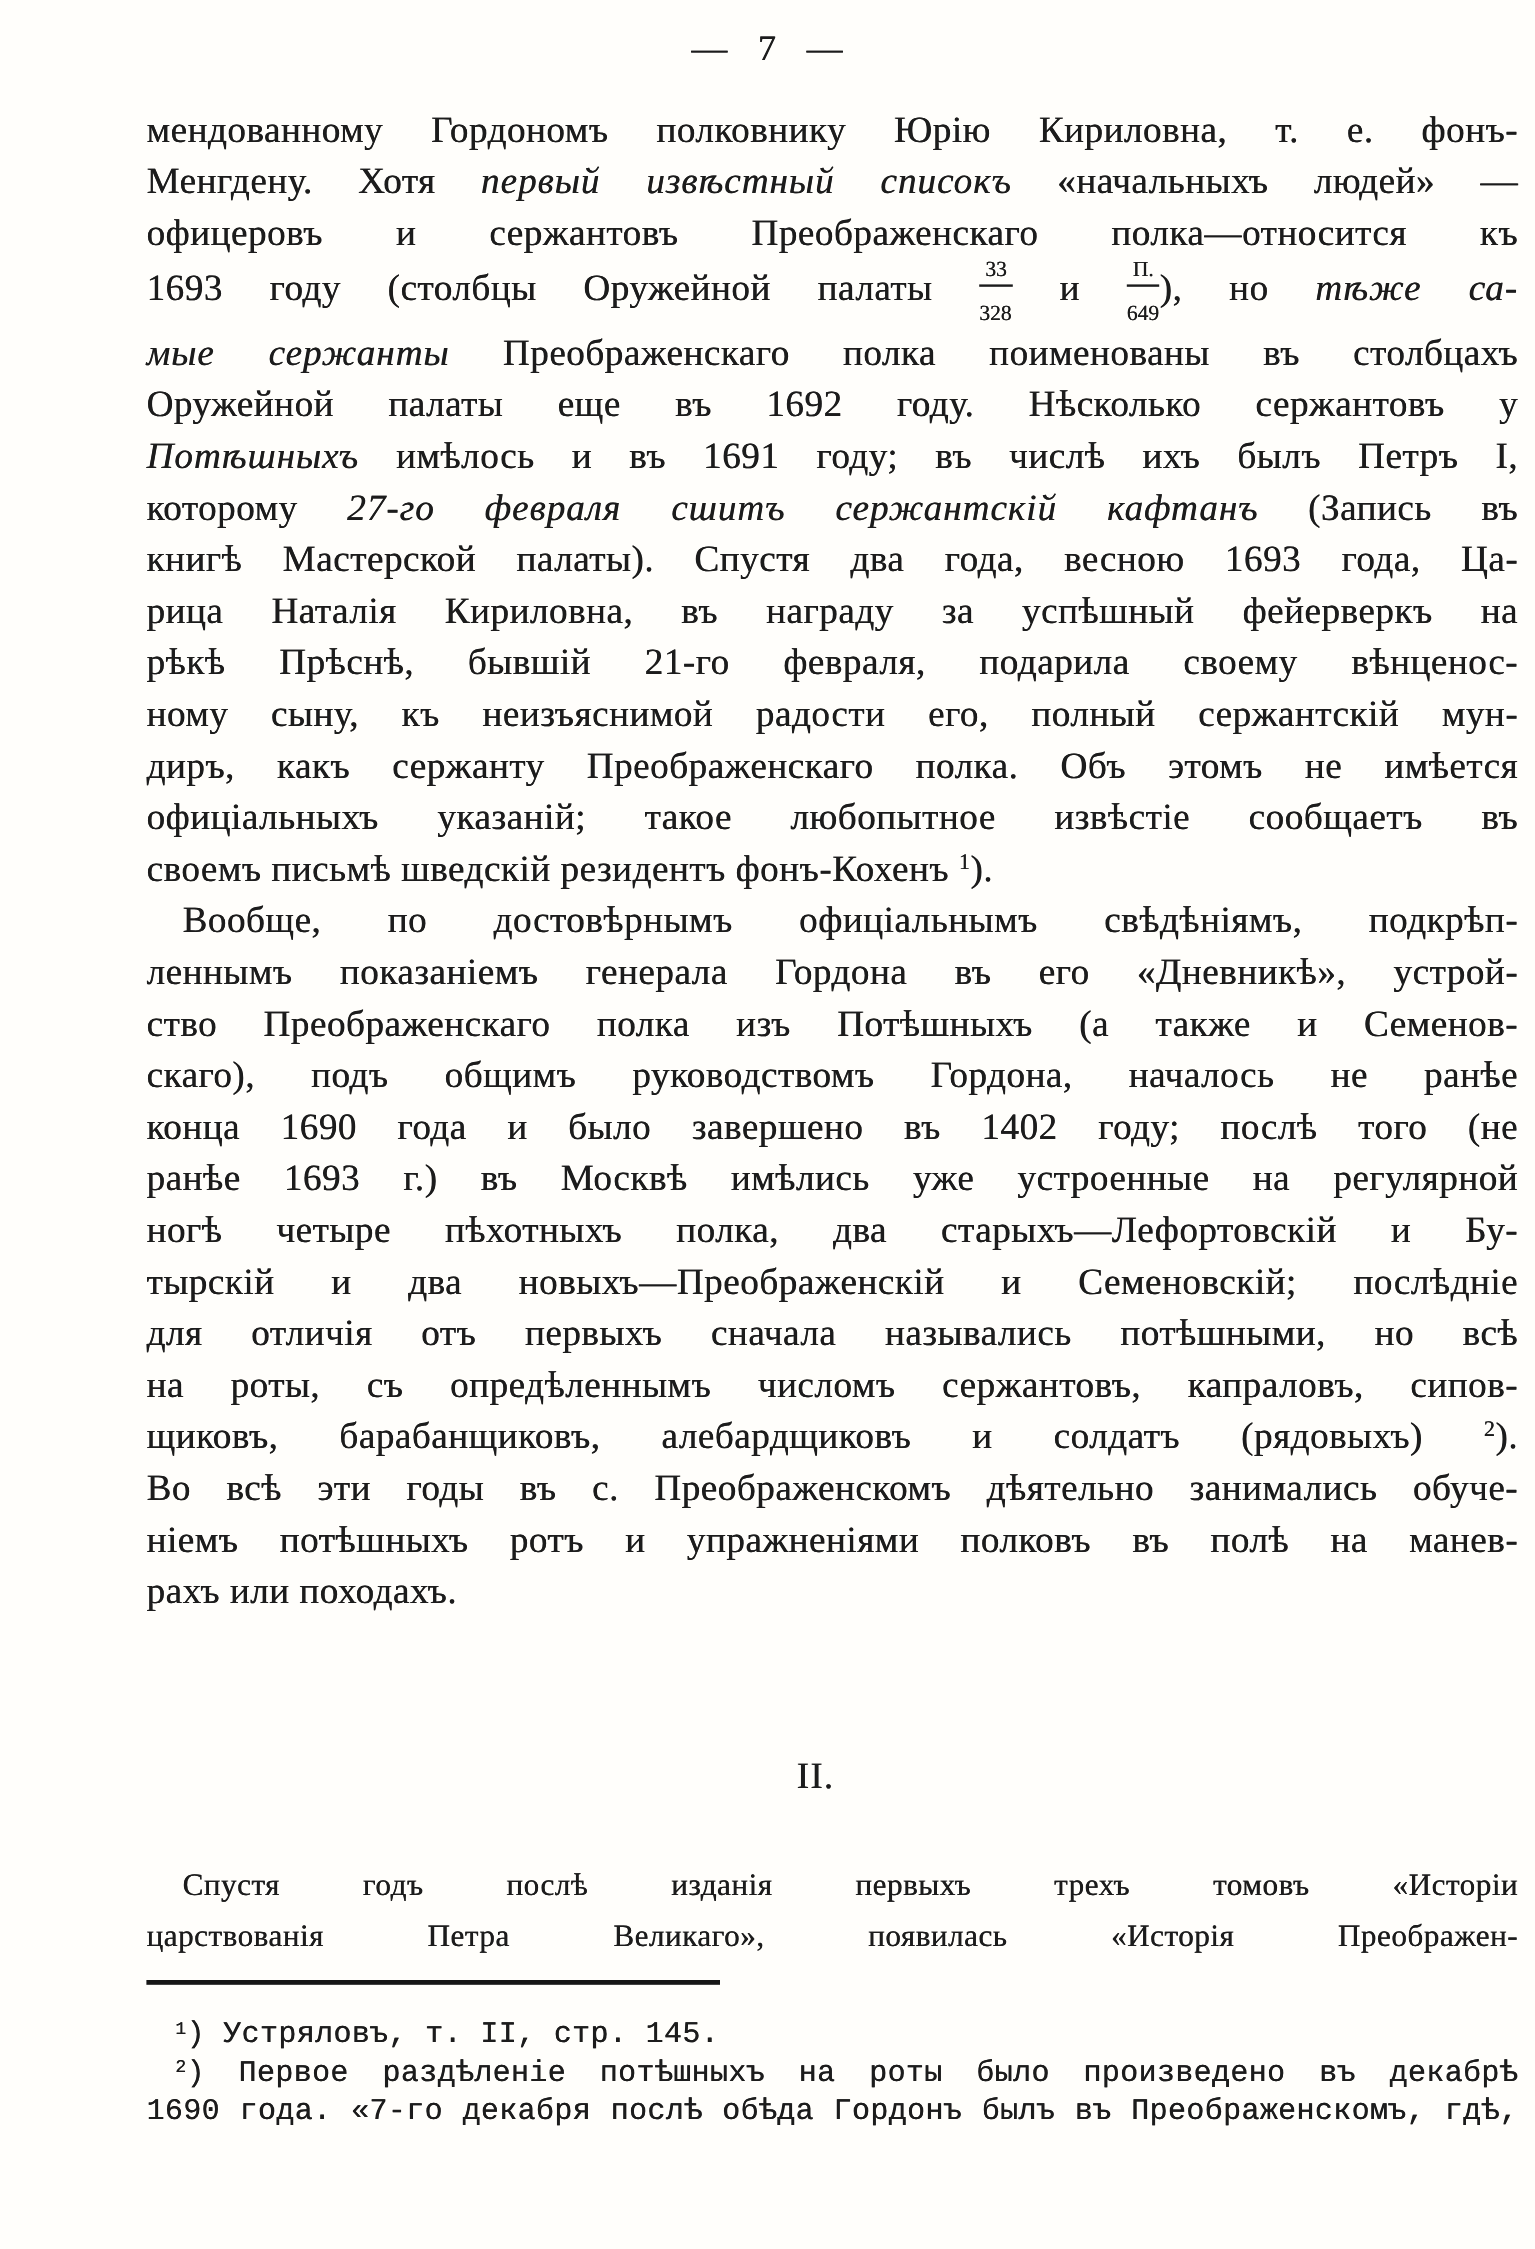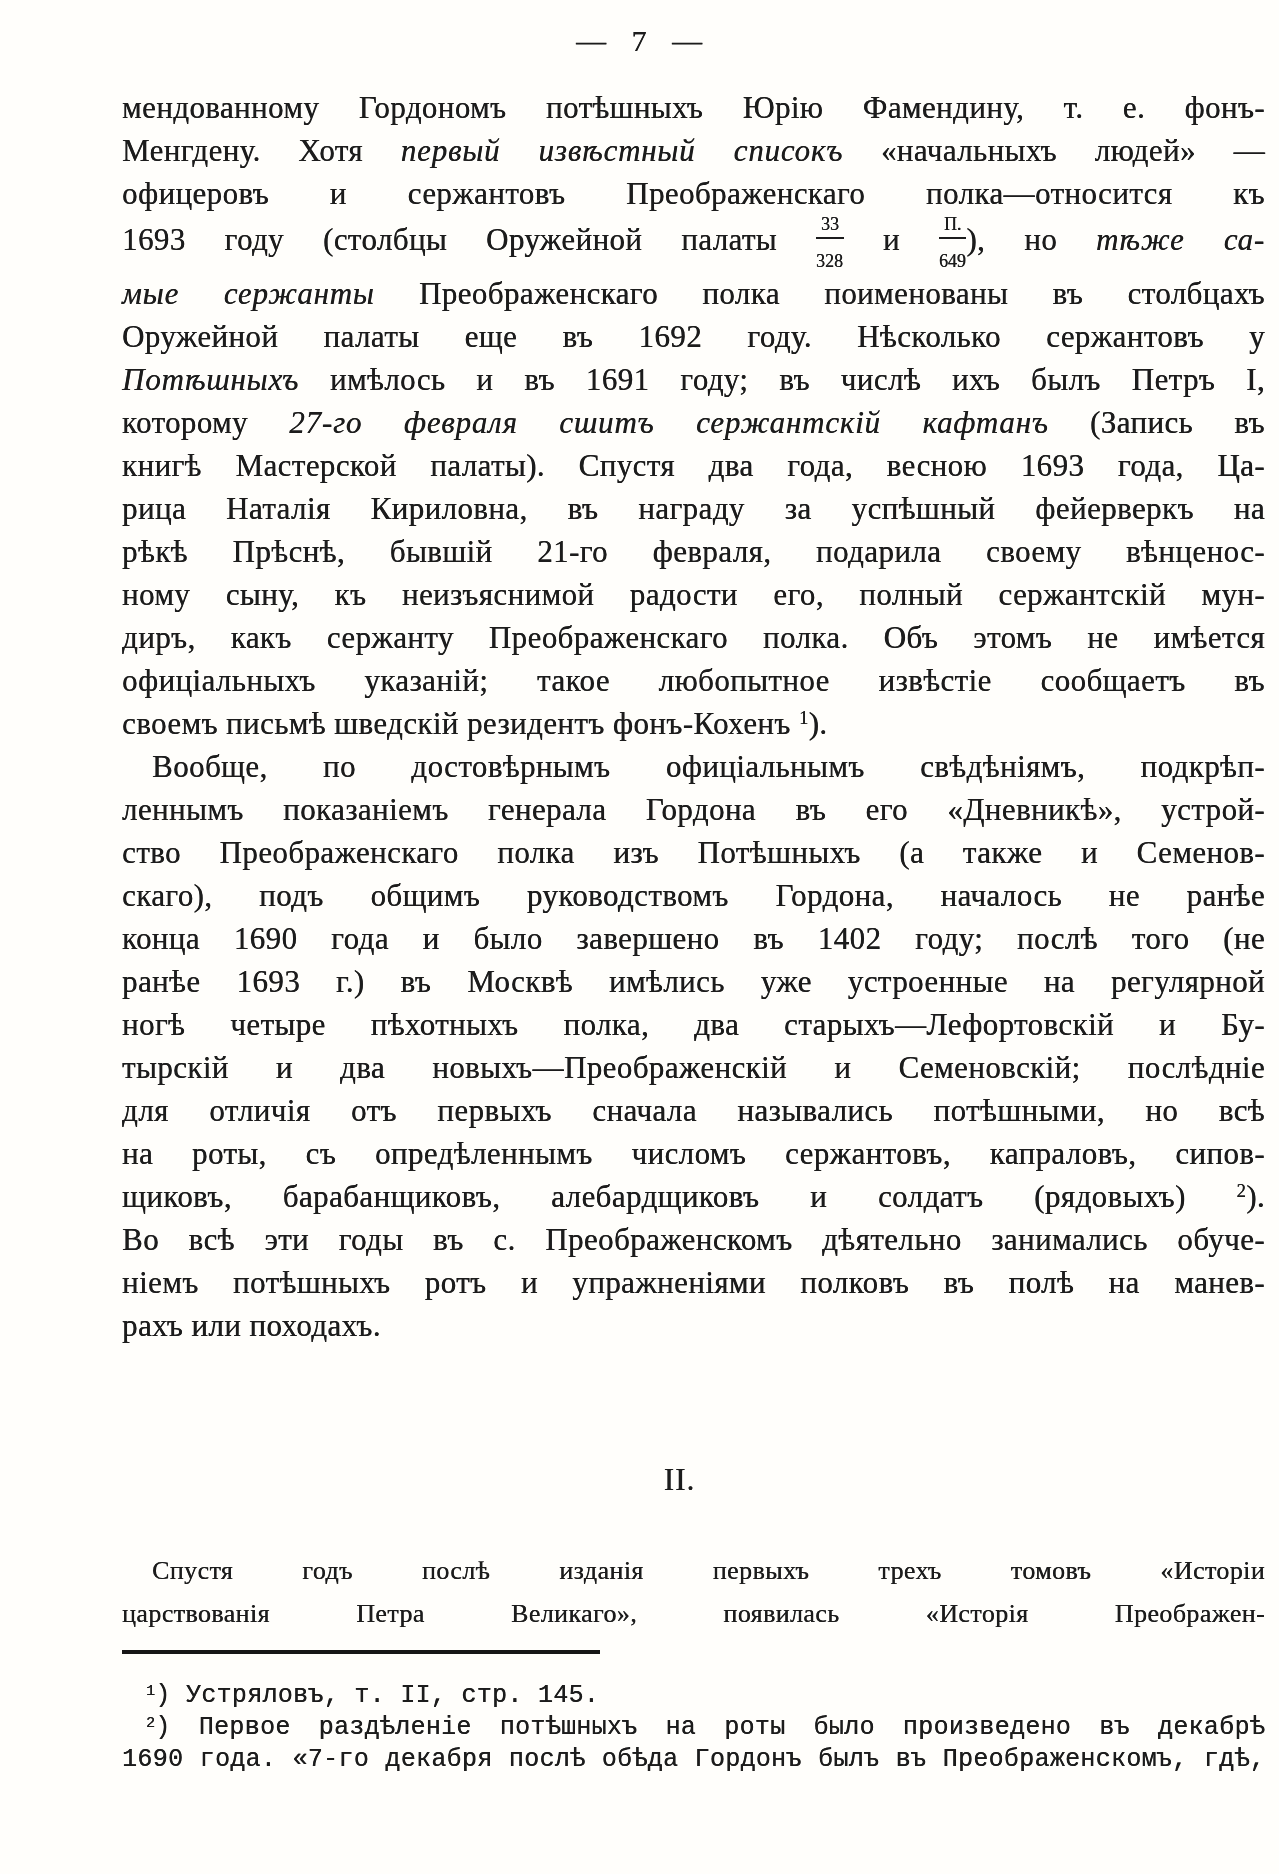--- a/index.html
+++ b/index.html
@@ -113,21 +113,21 @@
 </style>
 </head>
 <body>
 
 <div class="page" style="background: rgb(255, 254, 251); color: rgb(28, 28, 28);">
 
   <div class="page-header">— 7 —</div>
 
   <div class="text-block body-block">
       <div class="paragraph">
-        <div class="line"><span>мендованному Гордономъ потѣшныхъ Юрію Фамендину, т. е. фонъ-</span></div>
+        <div class="line"><span>мендованному Гордономъ полковнику Юрію Кириловна, т. е. фонъ-</span></div>
         <div class="line"><span>Менгдену. Хотя </span><em>первый извѣстный списокъ</em><span> «начальныхъ людей» —</span></div>
         <div class="line"><span>офицеровъ и сержантовъ Преображенскаго полка—относится къ</span></div>
         <div class="line"><span>1693 году (столбцы Оружейной палаты </span><span class="frac"><span class="fr-n">33</span><span class="fr-d">328</span></span><span> и </span><span class="frac"><span class="fr-n">П.</span><span class="fr-d">649</span></span><span>), но </span><em>тѣже са-</em></div>
         <div class="line"><em>мые сержанты</em><span> Преображенскаго полка поименованы въ столбцахъ</span></div>
         <div class="line"><span>Оружейной палаты еще въ 1692 году. Нѣсколько сержантовъ у</span></div>
         <div class="line"><em>Потѣшныхъ</em><span> имѣлось и въ 1691 году; въ числѣ ихъ былъ Петръ I,</span></div>
         <div class="line"><span>которому </span><em>27-го февраля сшитъ сержантскій кафтанъ</em><span> (Запись въ</span></div>
         <div class="line"><span>книгѣ Мастерской палаты). Спустя два года, весною 1693 года, Ца-</span></div>
         <div class="line"><span>рица Наталія Кириловна, въ награду за успѣшный фейерверкъ на</span></div>
         <div class="line"><span>рѣкѣ Прѣснѣ, бывшій 21-го февраля, подарила своему вѣнценос-</span></div>

